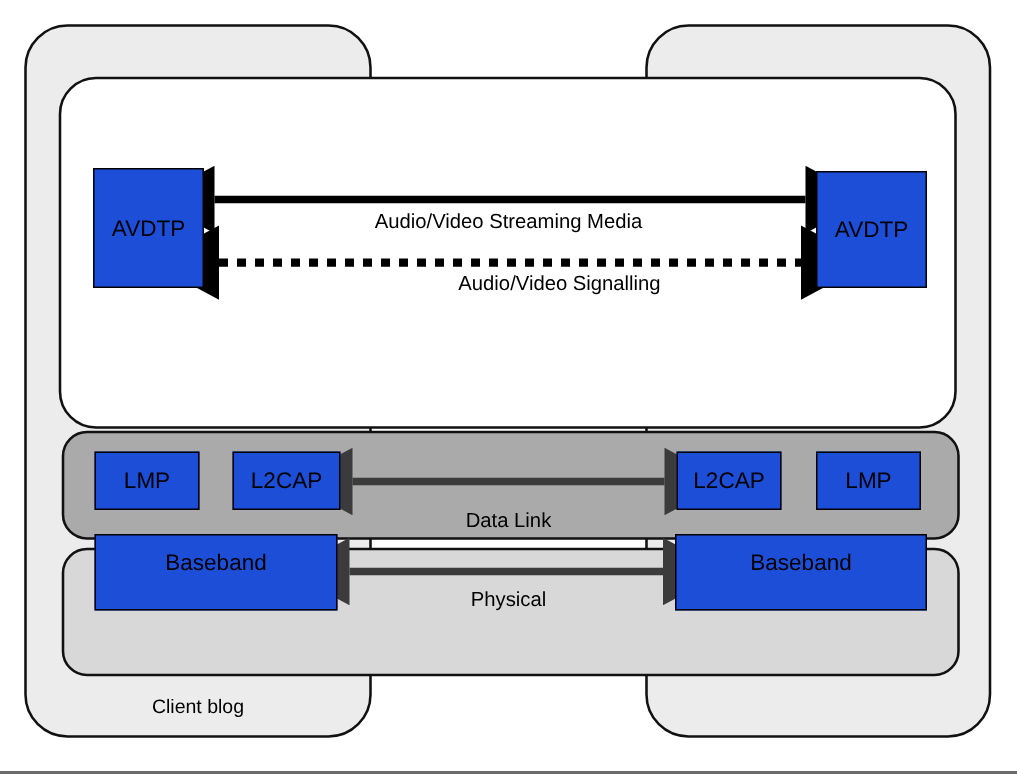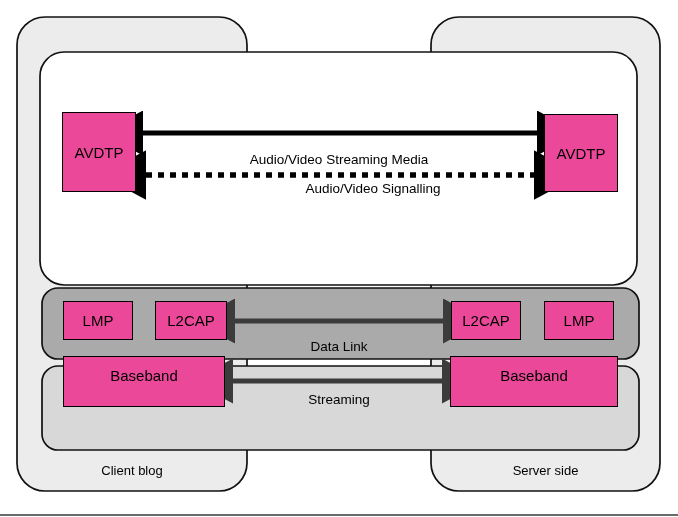--- a/index.html
+++ b/index.html
@@ -34,21 +34,21 @@
     font-size: 15px;
   }
   .side-lbl {
     font-size: 13px;
   }
   .arrow-lbl {
     font-size: 13.5px;
   }
   .node-box {
     position: absolute;
-    background: #ec4899;
+    background: #1d4ed8;
     border: 1.6px solid #000000;
     box-sizing: border-box;
     display: flex;
     align-items: center;
     justify-content: center;
   }
   .watermark {
     position: absolute;
     font-family: "Liberation Sans", sans-serif;
     font-size: 15px;
@@ -179,28 +179,27 @@
   </div>
 
   <div class="node-box" style="left:63px; top:356px; width:162px; height:51px; align-items:flex-start; padding-top:10px;">
     <span class="box-lbl">Baseband</span>
   </div>
 
   <div class="node-box" style="left:450px; top:356px; width:168px; height:51px; align-items:flex-start; padding-top:10px;">
     <span class="box-lbl">Baseband</span>
   </div>
 
-  <div class="lbl arrow-lbl" style="left:0; top:141px; width:678px;margin-top:12px;">Audio/Video Streaming Media</div>
+  <div class="lbl arrow-lbl" style="left:0; top:141px; width:678px;">Audio/Video Streaming Media</div>
 
   <div class="lbl arrow-lbl" style="left:4px; top:182px; width:678px;margin-left:30px;">Audio/Video Signalling</div>
 
   <div class="lbl arrow-lbl" style="left:239px; top:340px; width:200px;">Data Link</div>
 
-  <div class="lbl arrow-lbl" style="left:239px; top:393px; width:200px;">Streaming</div>
+  <div class="lbl arrow-lbl" style="left:239px; top:393px; width:200px;">Physical</div>
 
   <div class="lbl side-lbl" style="left:17px; top:464px; width:230px;">Client blog</div>
 
-  <div class="lbl side-lbl" style="left:431px; top:464px; width:229px;">Server side</div>
 
 
   <div class="bottom-rule"></div>
 
 </div>
 
 </body></html>

